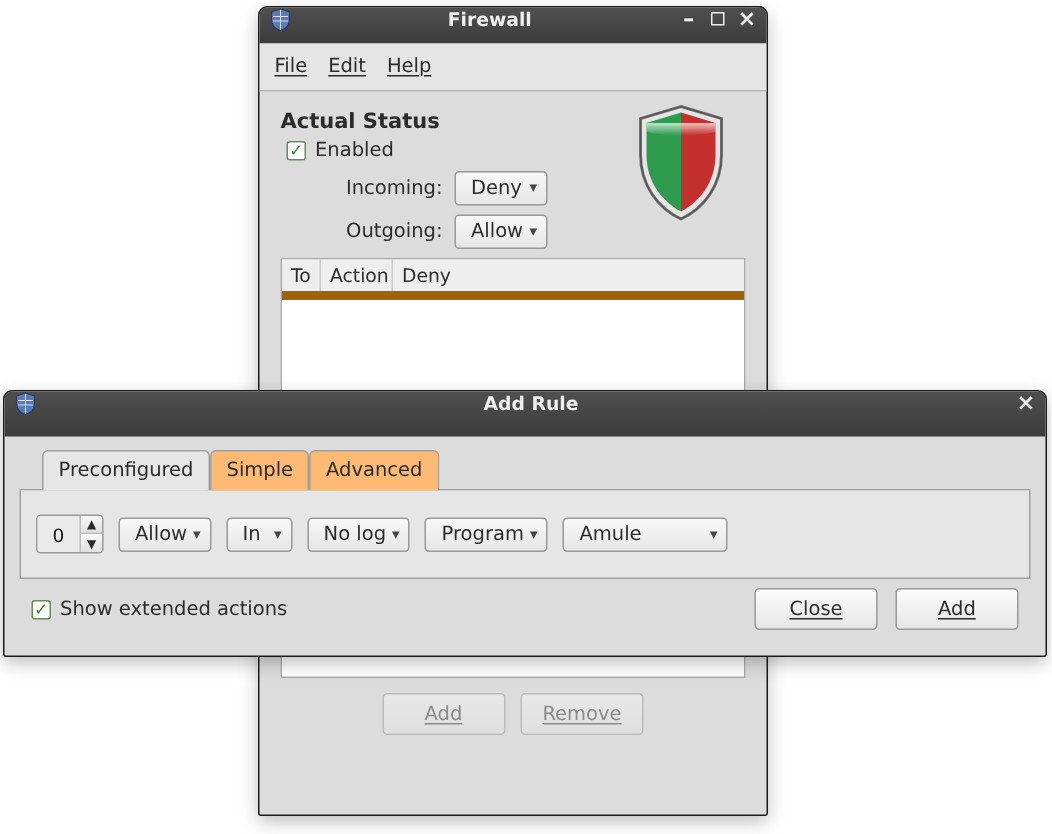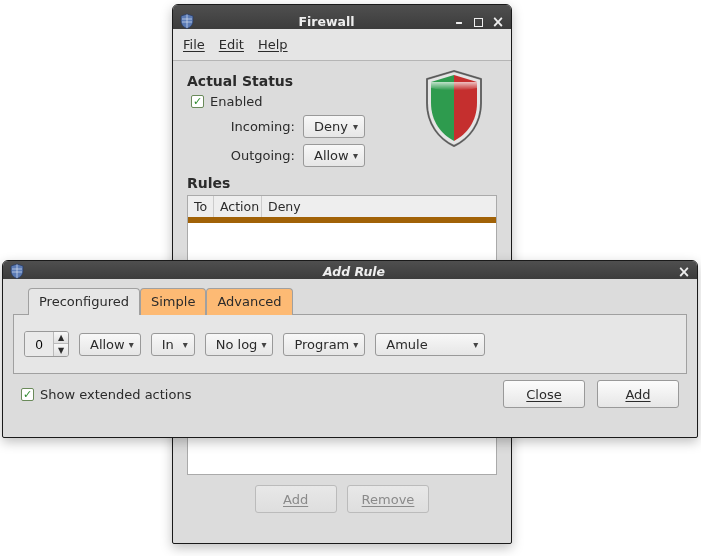--- a/index.html
+++ b/index.html
@@ -19,21 +19,21 @@
     background: #dcdcdc;
     border: 1px solid #1a1a1a;
     box-shadow: 0 4px 12px rgba(0,0,0,.25);
     border-radius: 6px 6px 2px 2px;
     overflow: hidden;
   }
   .titlebar {
     height: 24px;
     background: linear-gradient(#4f4f4f,#3c3c3c);
     display: flex;
-    align-items: flex-end;
+    align-items: flex-start;
     padding: 0 6px;
     color: #eee;
     font-weight: bold;
     font-size: 12.5px;
   }
   .tb-icon {
     width: 16px; height: 16px; margin-right: 6px;
     display: inline-flex;
   }
   .tb-title { flex: 1; text-align: center; }
@@ -103,21 +103,21 @@
     background:linear-gradient(#e8e8e8,#dedede);
     color:#8a8a8a; border-color:#bbb; cursor:default;
   }
 
   
   .dialog {
     position: absolute; left:2px; top:260px;
     width:696px; height:178px;
     border-radius:6px 6px 2px 2px;
   }
-  .dialog .titlebar { height:18px;font-style:italic; }
+  .dialog .titlebar { height:30px; }
   .dialog-body { padding:8px 10px 6px 10px; }
   .tabs {
     display:flex; align-items:flex-end;
     border-bottom:1px solid #a0a0a0;
     padding-left:15px;
   }
   .tab {
     padding:5px 10px 6px 10px;
     border:1px solid #a0a0a0;
     border-bottom:none;
@@ -215,21 +215,20 @@
       </div>
     </div>
     <div class="form-row">
       <label>Outgoing:</label>
       <div class="select" style="min-width:62px;">
         <span>Allow</span>
         <span class="arrow">▾</span>
       </div>
     </div>
 
-    <div class="section-title" style="margin-top:8px;">Rules</div>
     <div class="rules-table">
       <div class="rules-header">
         <div class="col" style="width:26px;">To</div>
         <div class="col" style="width:48px;">Action</div>
         <div class="col" style="flex:1; border-right:none;">Deny</div>
       </div>
     </div>
 
     <div class="btnrow">
       <div class="btn disabled">

